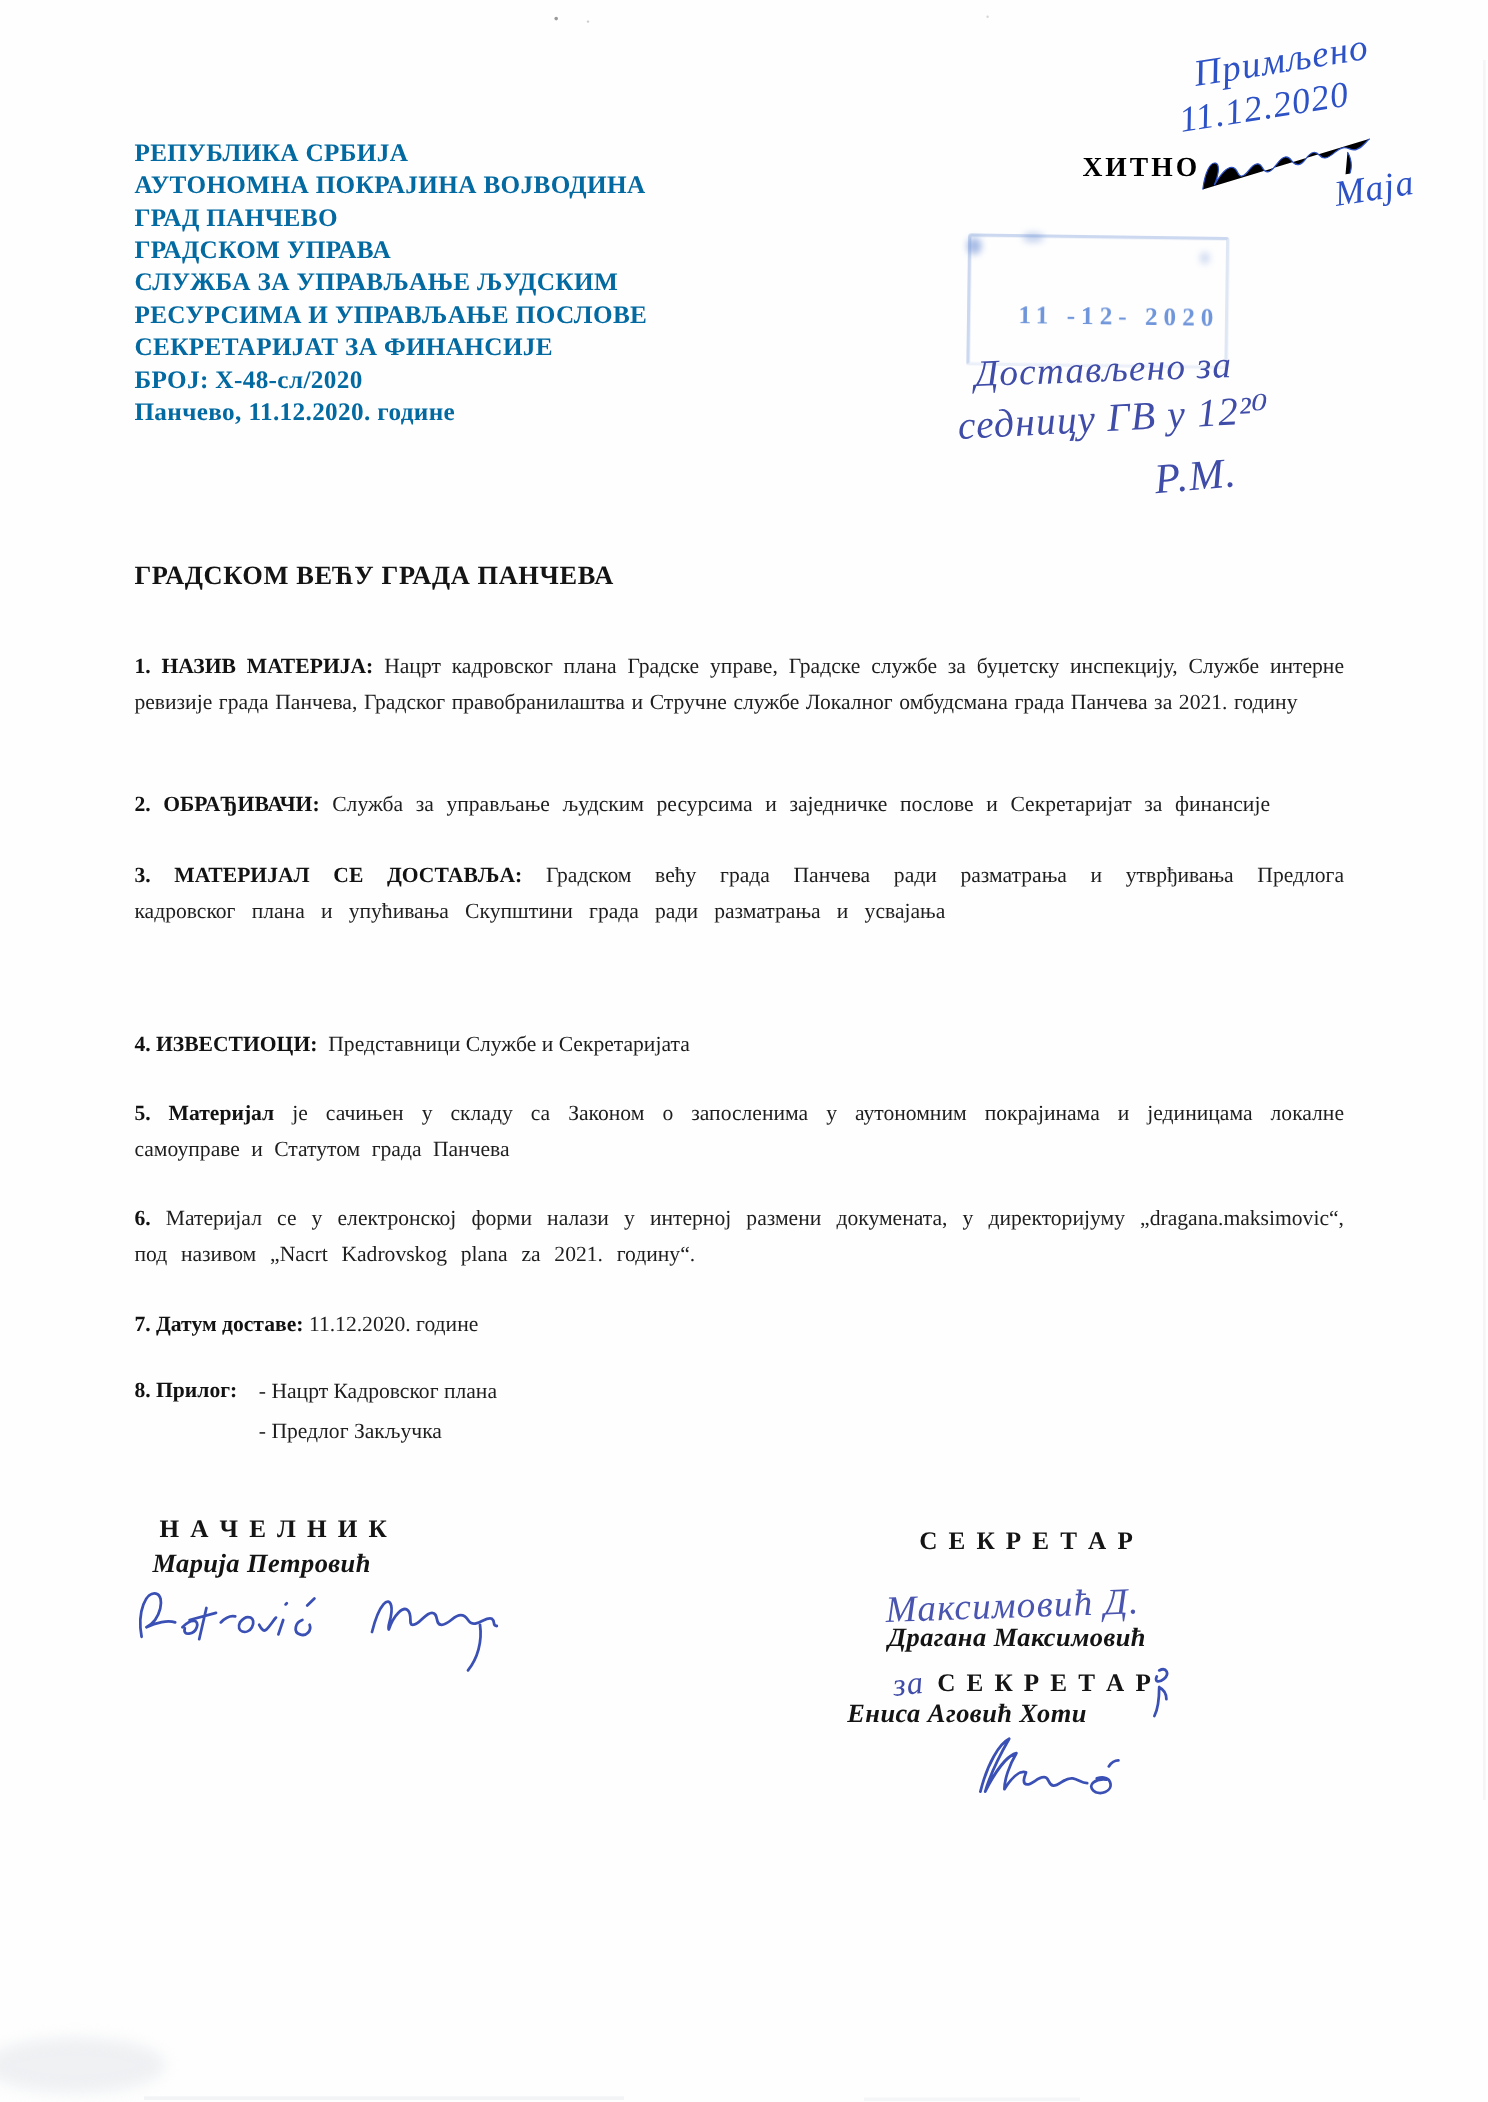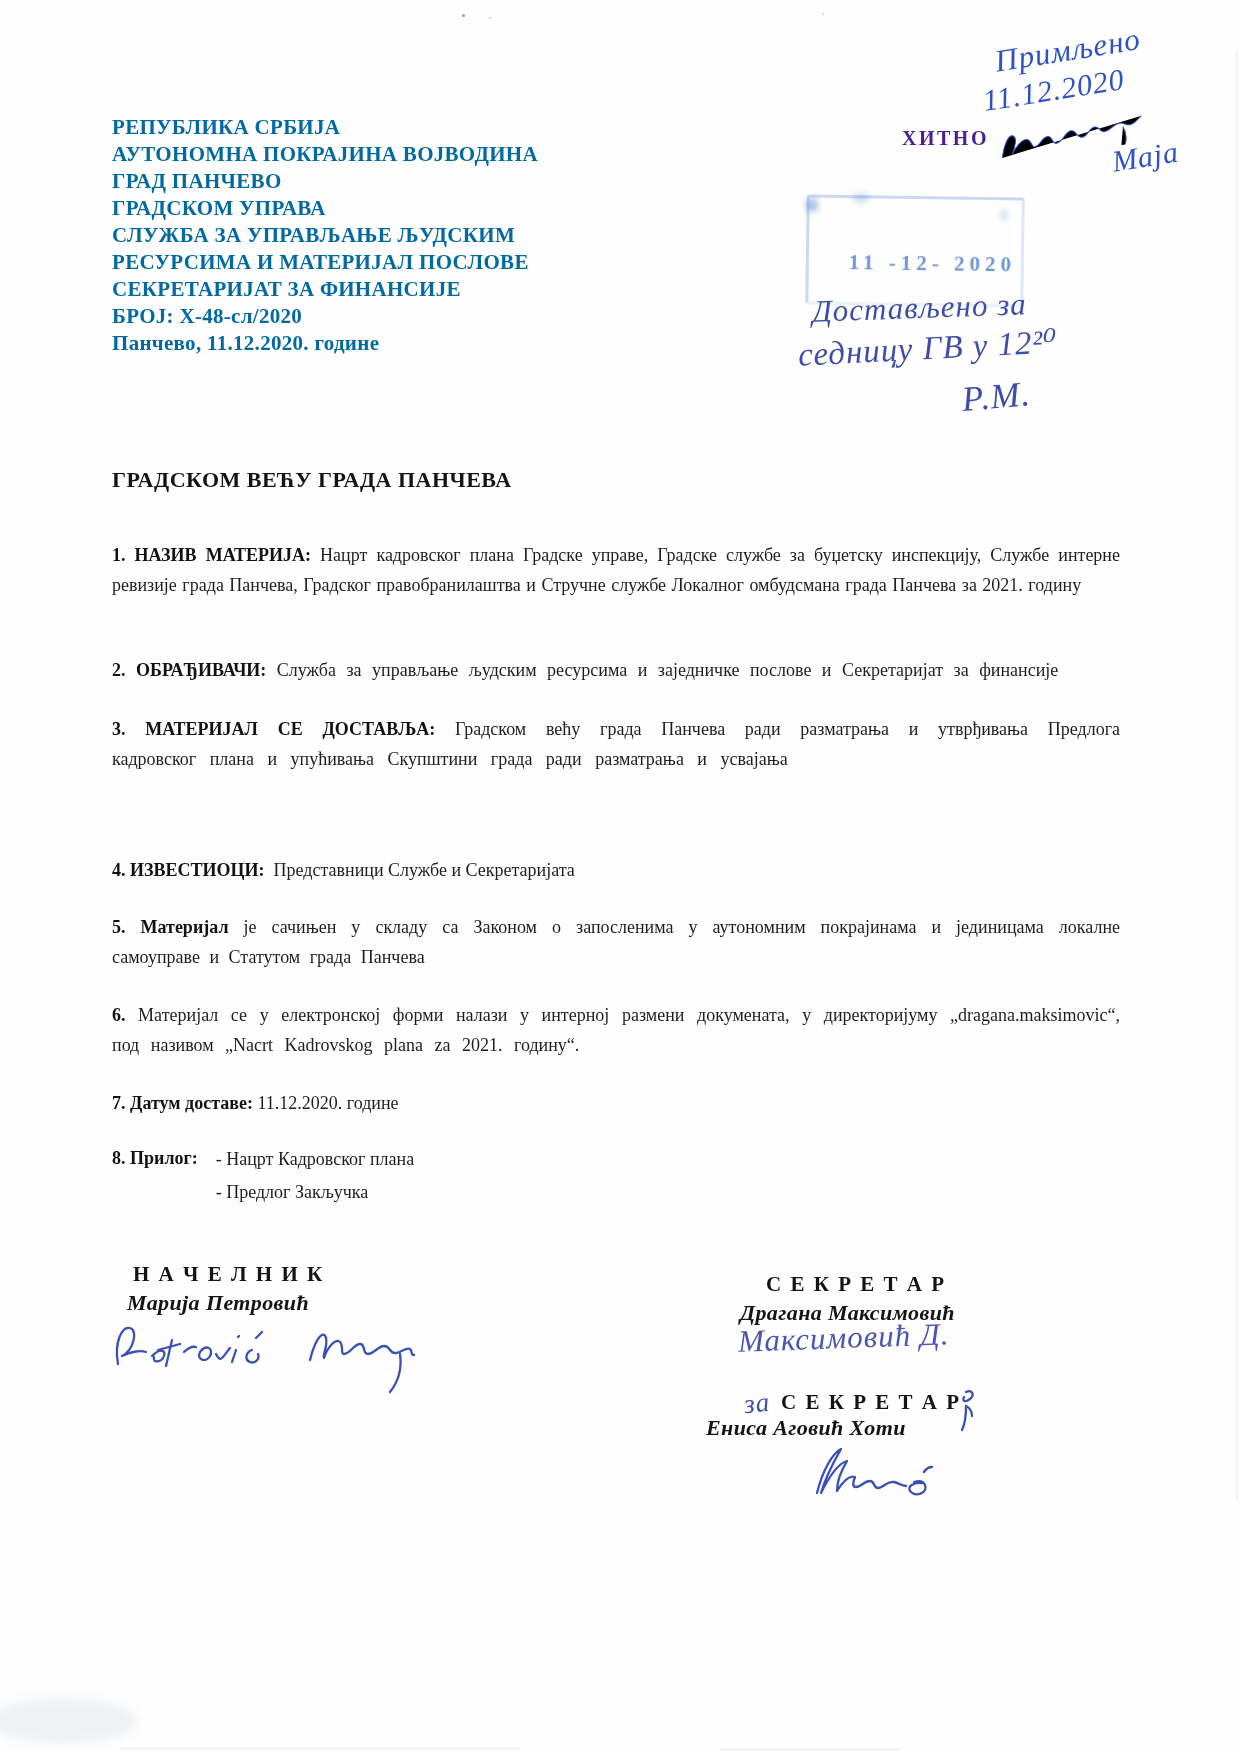--- a/index.html
+++ b/index.html
@@ -1,21 +1,21 @@
 <!DOCTYPE html>
 <html><head>
 <meta charset="utf-8">
 <style>
   html,body{margin:0;padding:0;background:#ffffff;}
   .page{position:relative;width:1240px;height:1752px;background:#fefefe;overflow:hidden;
         font-family:"Liberation Serif","DejaVu Serif",serif;color:#1d1d1d;}
   
   .hdr{position:absolute;left:112px;top:114px;font-weight:bold;font-size:21px;line-height:27px;
        letter-spacing:.3px;color:#0369a1;}
-  .urgent{position:absolute;left:902px;top:127px;font-weight:bold;font-size:20px;letter-spacing:2.5px;color:#4c1d95;}
+  .urgent{position:absolute;left:902px;top:127px;font-weight:bold;font-size:23px;letter-spacing:2.5px;color:#000000;}
   .title{position:absolute;left:112px;top:467px;font-weight:bold;font-size:22px;letter-spacing:.5px;color:#141414;}
   
   .p{position:absolute;left:112px;width:1008px;margin:0;font-size:18px;line-height:30px;color:#1e1e1e;}
   .just{text-align:justify;}
   .p b{color:#121212;}
   .ws6{word-spacing:6px;} .ws9{word-spacing:9px;} .ws5{word-spacing:5px;} .ws7{word-spacing:7px;} .ws1{word-spacing:1px;}
   .attrow{display:flex;}
   .attcol{margin-left:18px;line-height:33px;}
   
   .role{position:absolute;font-weight:bold;font-size:21px;letter-spacing:2px;color:#141414;text-align:center;}
@@ -49,21 +49,21 @@
   <div class="speck" style="left:462px;top:14px;width:3px;height:3px;"></div>
   <div class="speck" style="left:489px;top:17px;width:2px;height:2px;opacity:.5;"></div>
   <div class="speck" style="left:822px;top:13px;width:2px;height:2px;opacity:.4;"></div>
 
   <div class="hdr">
     <div>РЕПУБЛИКА СРБИЈА</div>
     <div>АУТОНОМНА ПОКРАЈИНА ВОЈВОДИНА</div>
     <div>ГРАД ПАНЧЕВО</div>
     <div>ГРАДСКОМ УПРАВА</div>
     <div>СЛУЖБА ЗА УПРАВЉАЊЕ ЉУДСКИМ</div>
-    <div>РЕСУРСИМА И МАТЕРИЈАЛ ПОСЛОВЕ</div>
+    <div>РЕСУРСИМА И УПРАВЉАЊЕ ПОСЛОВЕ</div>
     <div>СЕКРЕТАРИЈАТ ЗА ФИНАНСИЈЕ</div>
     <div>БРОЈ: Х-48-сл/2020</div>
     <div>Панчево, 11.12.2020. године</div>
   </div>
 
   <div class="urgent">ХИТНО</div>
 
   <div class="note">
     <div class="l1">Примљено</div>
     <div class="l2">11.12.2020</div>
@@ -131,21 +131,21 @@
     <path d="M84,40 c4,-4 8,-6 12,-5"></path>
     <path d="M100,40 c6,-8 14,-4 10,4 c-4,7 -14,4 -10,-4"></path>
     <path d="M116,42 c2,4 4,6 6,4 c3,-3 6,-8 8,-10"></path>
     <path d="M136,38 l-4,12 M138,25 l1,-1"></path>
     <path d="M152,38 c-6,2 -8,10 -2,12 c5,2 10,-3 8,-8 m-2,-16 l6,-6"></path>
     <path d="M210,48 c6,-24 14,-30 16,-22 c2,8 -4,18 -2,20 c4,-12 12,-20 16,-16 c4,4 0,12 4,12 c6,0 10,-10 16,-10 c6,0 2,10 8,10 c6,0 10,-8 16,-8 c7,0 5,8 12,7 c6,-1 10,-6 14,-4 c3,2 0,6 4,6"></path>
     <path d="M300,42 c2,14 -2,28 -10,38"></path>
   </svg>
 
   <div class="role" style="left:766px;top:1272px;">С Е К Р Е Т А Р</div>
-  <div class="sname" style="left:740px;top:1300px;">Драгана Максимовић</div>
+  <div class="sname" style="left:740px;top:1352px;">Драгана Максимовић</div>
   <div class="hand" style="left:738px;top:1320px;font-size:31px;transform:rotate(-2deg);color:#4a55b0;">Максимовић Д.</div>
 
   <div class="hand" style="left:744px;top:1388px;font-size:27px;transform:rotate(-6deg);">за</div>
   <div class="role" style="left:781px;top:1390px;">С Е К Р Е Т А Р</div>
   <svg class="sig" style="left:952px;top:1386px;" width="28" height="48" viewBox="0 0 28 48">
     <path d="M14,6 c6,-3 9,3 4,7 c-5,4 -8,2 -6,-2 m2,9 c0,10 -1,18 -4,24 m4,-24 c4,2 6,6 6,10"></path>
   </svg>
   <div class="sname" style="left:706px;top:1415px;">Ениса Аговић Хоти</div>
   <svg class="sig" style="left:795px;top:1443px;" width="180" height="62" viewBox="0 0 180 62">
     <path d="M22,50 c6,-24 16,-40 24,-44 c-8,14 -16,30 -20,44 c8,-16 18,-30 26,-32 c-6,10 -10,22 -10,30 c5,-8 12,-16 18,-14 c-2,5 -3,10 1,10 c5,0 8,-6 14,-6 c5,0 3,7 8,7 c5,0 9,-7 16,-6 c5,1 7,4 12,4"></path>

